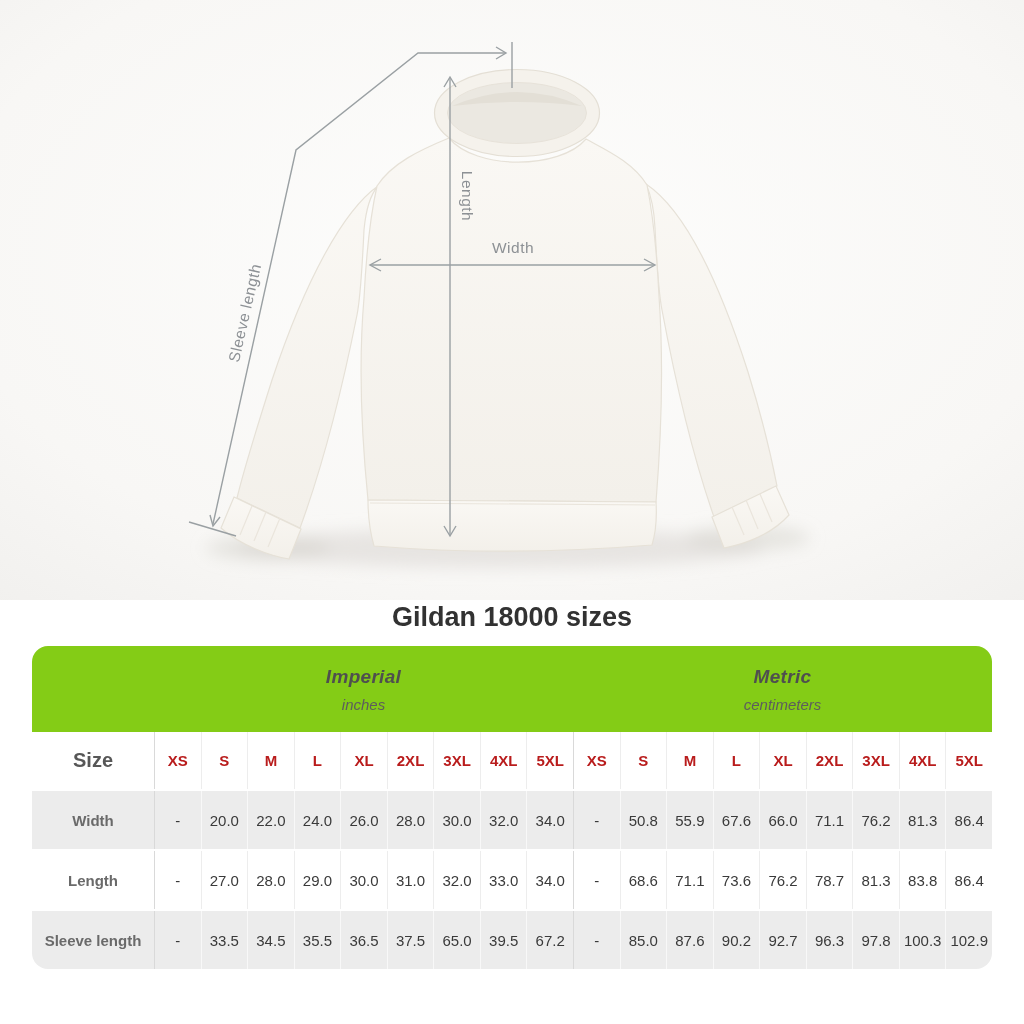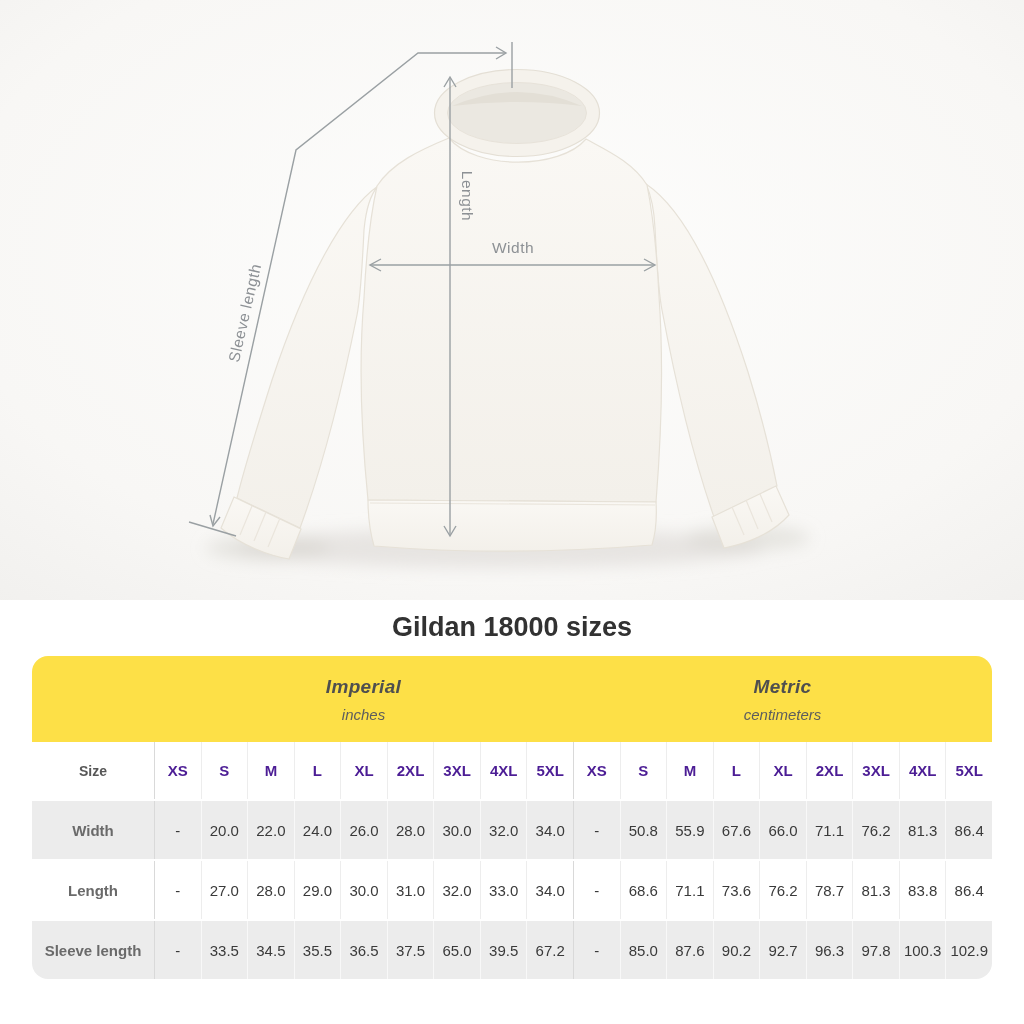--- a/index.html
+++ b/index.html
@@ -5,42 +5,42 @@
   html,body{margin:0;padding:0;}
   body{
     width:1024px;height:1024px;overflow:hidden;background:#ffffff;
     font-family:"Liberation Sans", sans-serif;
   }
   
   .hero{position:relative;width:1024px;height:600px;}
   .hero svg{display:block;}
   .meas-label{fill:#8d9195;font-size:15.5px;letter-spacing:.5px;font-family:"Liberation Sans",sans-serif;}
   
-  .title-block{text-align:center;margin-top:10px;}
+  .title-block{text-align:center;margin-top:0;}
   .page-title{font-size:27px;font-weight:bold;color:#323232;line-height:34px;}
   .page-subtitle{font-size:16px;font-style:italic;color:#5c5c5c;line-height:22px;margin-top:3px;}
   
   .table-card{
     margin:12px 32px 0 32px;width:960px;border-radius:16px;overflow:hidden;background:#ffffff;
   }
-  .units-band{display:flex;height:86px;background:#fde047;}
+  .units-band{display:flex;height:86px;background:#84cc16;}
   .band-spacer{width:122px;}
   .band-group{flex:1;display:flex;flex-direction:column;align-items:center;justify-content:center;}
   .band-title{font-size:19px;font-weight:bold;font-style:italic;color:#4f4f4f;letter-spacing:.3px;}
   .band-sub{font-size:15px;font-style:italic;color:#5d5d5d;margin-top:8px;}
   .trow{display:grid;grid-template-columns:122px repeat(18,1fr);}
   .head-row{height:57px;}
   .data-row{height:58px;margin-top:2px;}
   .cell{display:flex;align-items:center;justify-content:center;font-size:15px;color:#3a3a3a;background:#ffffff;}
   .data-row.shade .cell{background:#ececec;}
   .cell + .cell{border-left:1px solid #ededed;}
   .data-row.shade .cell + .cell{border-left-color:#f8f8f8;}
   .cell.group-start{border-left:1.5px solid #d9d9d9 !important;}
-  .head-size{font-size:14px;font-weight:bold;color:#575757;}
-  .head{font-weight:bold;color:#4c1d95;}
+  .head-size{font-size:20px;font-weight:bold;color:#575757;}
+  .head{font-weight:bold;color:#b91c1c;}
   .row-label{font-weight:bold;color:#6a6a6a;}
 </style>
 </head>
 <body>
 
 <div class="hero">
   <svg width="1024" height="600" viewBox="0 0 1024 600">
     <defs>
       <radialGradient id="bgGrad" cx="50%" cy="42%" r="78%">
         <stop offset="0%" stop-color="#fdfdfc"></stop>

